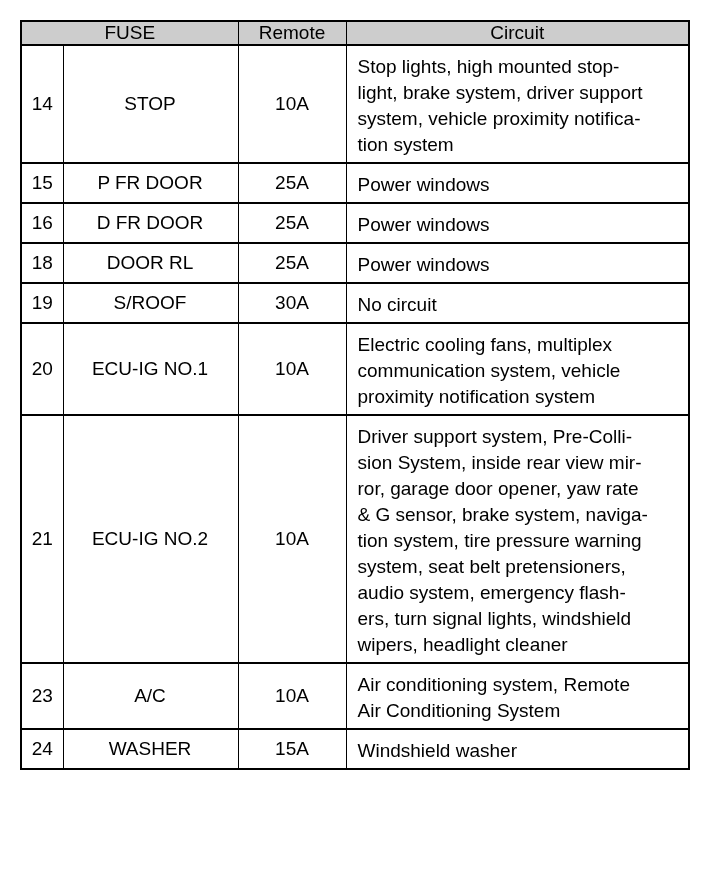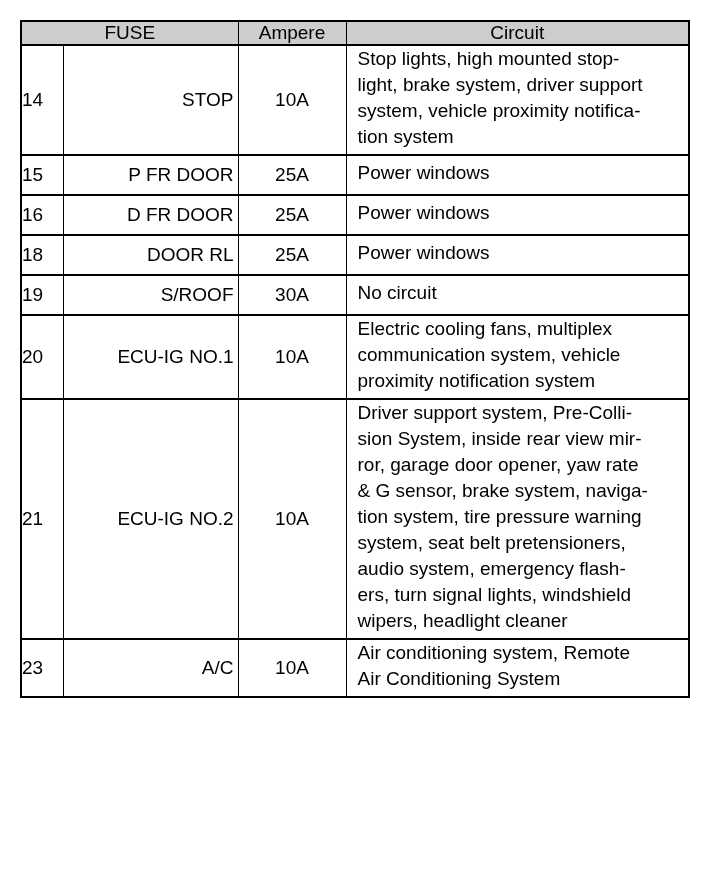--- a/index.html
+++ b/index.html
@@ -41,53 +41,53 @@
     vertical-align: middle;
     box-sizing: border-box;
   }
   th {
     background: #cdcdcd;
     height: 16px;
     text-align: center;
     padding: 0;
   }
   td.num {
-    text-align: left;
+    text-align: center;
     padding: 0;
   }
   td.fname {
-    text-align: right;
+    text-align: center;
     padding: 0 4px 0 3px;
   }
   td.amp {
     text-align: center;
     padding: 8px;
   }
   td.circuit {
     text-align: left;
-    padding: 0 8px 4px 11px;
+    padding: 8px 8px 4px 11px;
     line-height: 26px;
     white-space: pre-line;
   }
 </style>
 </head>
 <body>
 
 <div class="table-wrap">
   <table class="fuse-table">
     <colgroup>
       <col class="col-no">
       <col class="col-name">
       <col class="col-amp">
       <col class="col-circuit">
     </colgroup>
     <thead>
       <tr>
         <th colspan="2">FUSE</th>
-        <th>Ampere</th>
+        <th>Remote</th>
         <th>Circuit</th>
       </tr>
     </thead>
     <tbody>
   <tr>
     <td class="num">14</td>
     <td class="fname">STOP</td>
     <td class="amp">10A</td>
     <td class="circuit">Stop lights, high mounted stop-
 light, brake system, driver support
@@ -150,15 +150,21 @@
 
 
   <tr>
     <td class="num">23</td>
     <td class="fname">A/C</td>
     <td class="amp">10A</td>
     <td class="circuit">Air conditioning system, Remote
 Air Conditioning System</td>
   </tr>
 
+  <tr>
+    <td class="num">24</td>
+    <td class="fname">WASHER</td>
+    <td class="amp">15A</td>
+    <td class="circuit">Windshield washer</td>
+  </tr>
 </tbody>
   </table>
 </div>
 
 </body></html>

